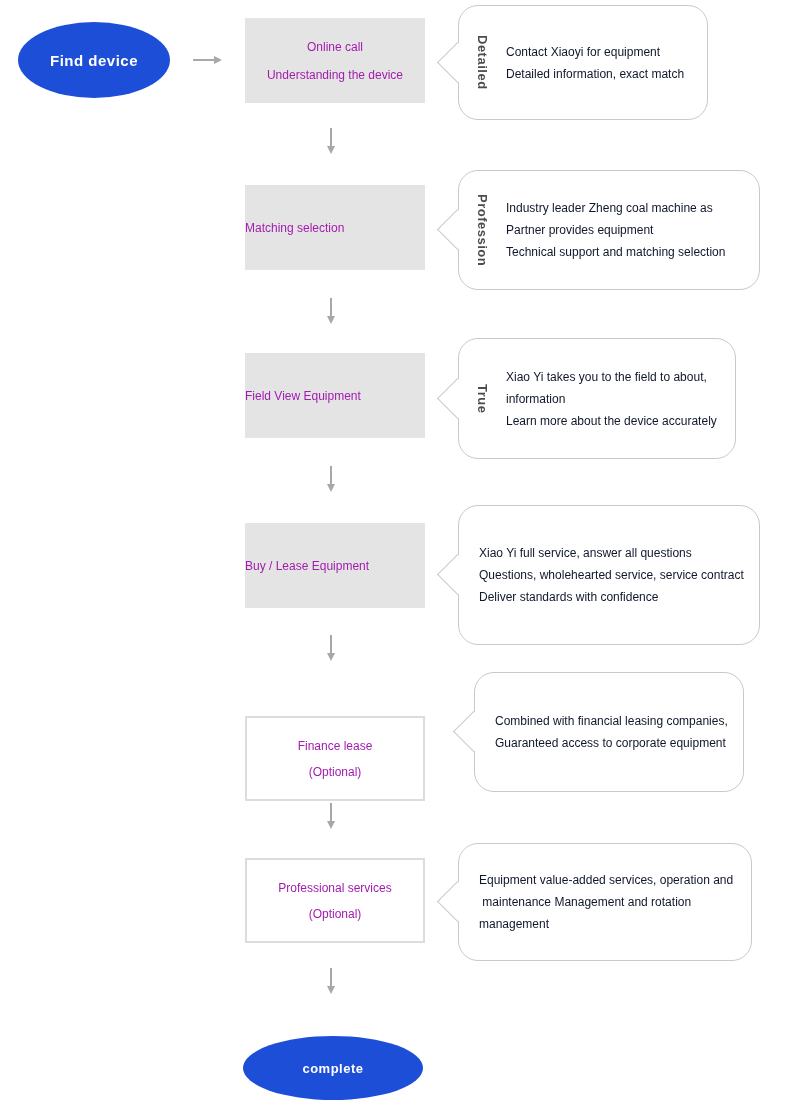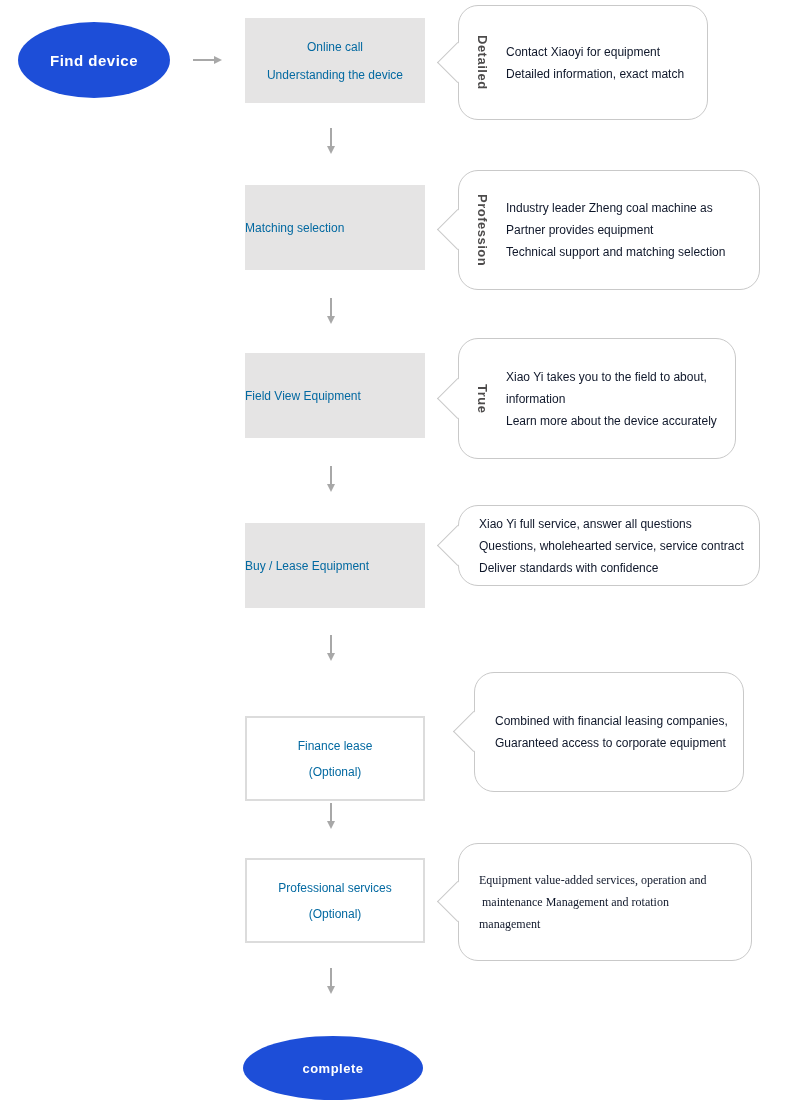--- a/index.html
+++ b/index.html
@@ -28,21 +28,21 @@
   .node.end   { left: 243px; top: 1036px; width: 180px; height: 64px; font-size: 13px; }
 
   
   .step {
     position: absolute;
     left: 245px;
     width: 180px;
     height: 85px;
     box-sizing: border-box;
     font-size: 12px;
-    color: #0369a1;
+    color: #a21caf;
     display: flex;
     flex-direction: column;
     justify-content: center;
   }
   .step.gray  { background: #e5e4e4; }
   .step.white { background: #ffffff; border: 2px solid #dcdcdc; }
   .step.center { align-items: center; text-align: center; }
   .step.left   { align-items: flex-start; }
   .step.gap-lg { gap: 14px; }
   .step.gap-sm { gap: 12px; }
@@ -55,23 +55,23 @@
     box-sizing: border-box;
     background: #ffffff;
     border: 1.5px solid #c9c9c9;
     border-radius: 20px;
     display: flex;
     align-items: center;
   }
   .b1 { left: 458px; top: 5px;   width: 250px; height: 115px; }
   .b2 { left: 458px; top: 170px; width: 302px; height: 120px; }
   .b3 { left: 458px; top: 338px; width: 278px; height: 121px; }
-  .b4 { left: 458px; top: 505px; width: 302px; height: 81px; }
+  .b4 { left: 458px; top: 505px; width: 302px; height: 140px; }
   .b5 { left: 474px; top: 672px; width: 270px; height: 120px; }
-  .b6 { left: 458px; top: 843px; width: 294px; height: 118px; font-family: Liberation Serif, serif; }
+  .b6 { left: 458px; top: 843px; width: 294px; height: 118px; }
   .tail {
     position: absolute;
     left: -16px;
     top: 50%;
     width: 28px;
     height: 28px;
     margin-top: -15px;
     background: #ffffff;
     border-left: 1.5px solid #c9c9c9;
     border-bottom: 1.5px solid #c9c9c9;

